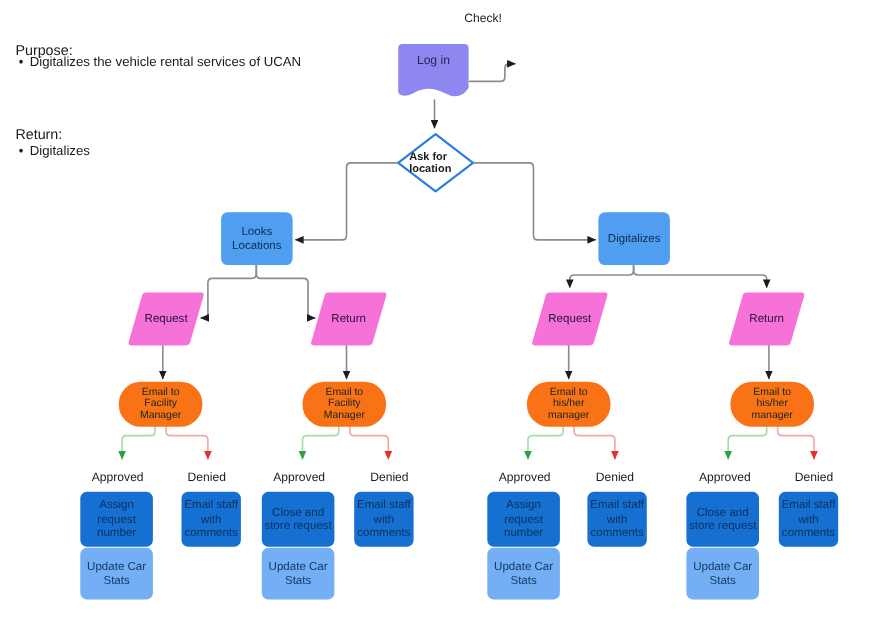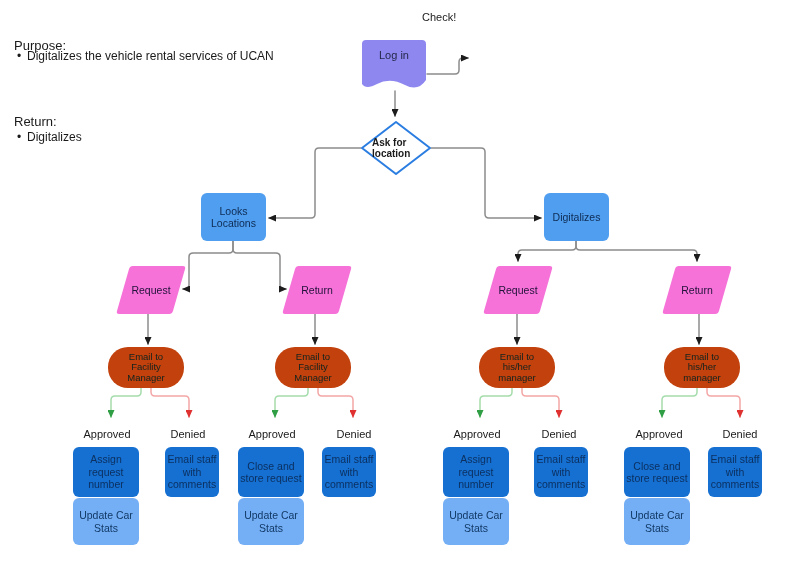--- a/index.html
+++ b/index.html
@@ -27,21 +27,21 @@
   .procbox{position:absolute;width:65px;height:48px;border-radius:6px;background:#4f9ef0;
     display:flex;align-items:center;justify-content:center;}
   .procbox span{width:60px;text-align:center;font-size:10.5px;line-height:12.5px;color:#0e2b52;}
   
   .para{position:absolute;width:74px;height:48px;display:flex;align-items:center;
     justify-content:center;}
   .para::before{content:"";position:absolute;left:9px;right:9px;top:0;bottom:0;
     background:#f672d8;transform:skewX(-16deg);border-radius:3px;}
   .para span{position:relative;font-size:10.5px;color:#20123a;}
   
-  .pill{position:absolute;width:76px;height:41px;border-radius:20px;background:#c2410c;
+  .pill{position:absolute;width:76px;height:41px;border-radius:20px;background:#f97316;
     display:flex;align-items:center;justify-content:center;}
   .pill span{width:58px;text-align:center;font-size:9.5px;line-height:10.5px;color:#11231f;}
   
   .outcome-label{position:absolute;font-size:11px;text-align:center;color:#1a1a1a;}
   
   .action{position:absolute;width:66px;height:50px;border-radius:6px;
     display:flex;align-items:center;justify-content:center;}
   .action.dark{background:#1570d2;}
   .action.dark span{color:#0c2f5e;}
   .action.light{background:#74aef5;height:47px;}

